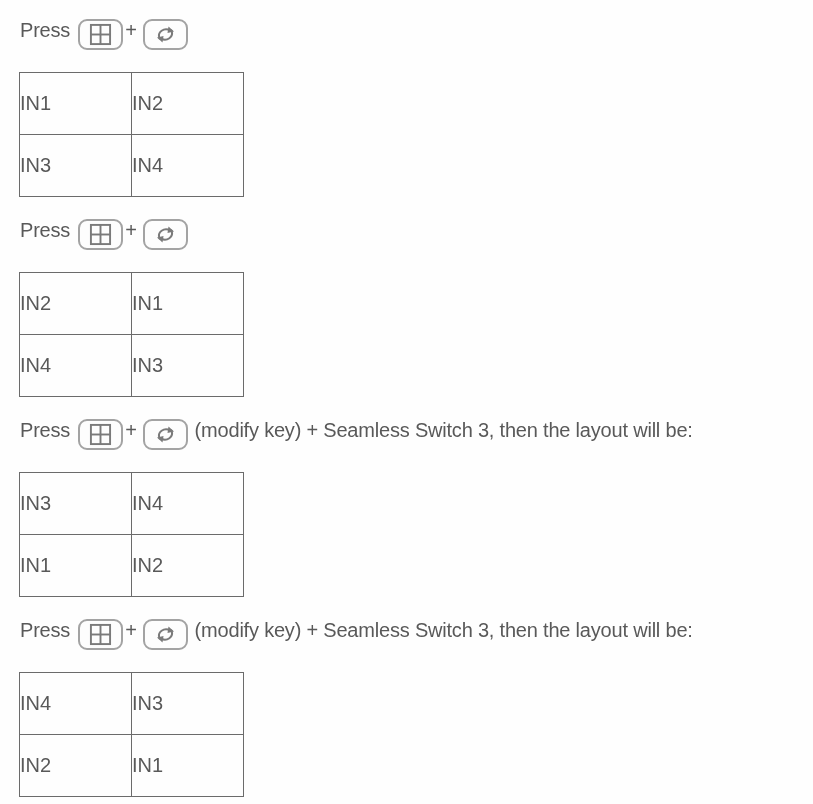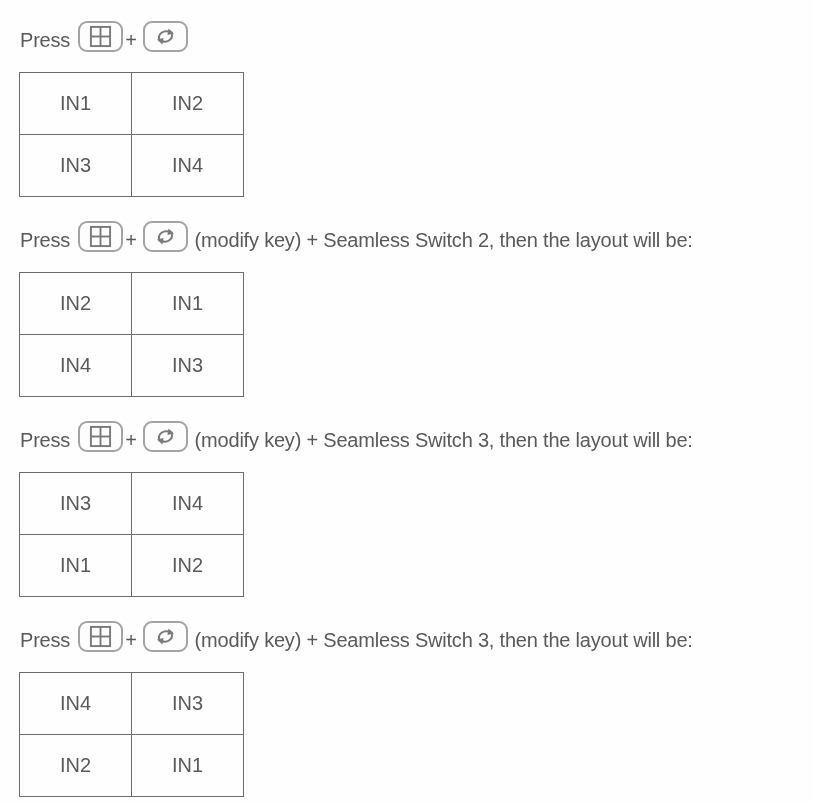--- a/index.html
+++ b/index.html
@@ -13,21 +13,21 @@
     width: 813px;
     height: 804px;
     background: #fefefe;
     overflow: hidden;
     padding-top: 19px;
     box-sizing: border-box;
   }
   .section { margin: 0; }
   .instruction {
     display: flex;
-    align-items: flex-end;
+    align-items: flex-start;
     height: 33px;
     margin-left: 20px;
     font-size: 20px;
     color: #595959;
     letter-spacing: -0.2px;
     white-space: nowrap;
   }
   .press-label { margin-right: 8px; }
   .plus-label { margin: 0 6px 0 2px; }
   .instruction-rest { margin-left: 7px; }
@@ -44,21 +44,21 @@
     flex: 0 0 auto;
   }
   .layout-table {
     border-collapse: collapse;
     margin: 20px 0 22px 19px;
   }
   .layout-table td {
     width: 111px;
     height: 61px;
     border: 1.5px solid #6b6b6b;
-    text-align: center;
+    text-align: left;
     vertical-align: middle;
     font-size: 20px;
     color: #595959;
     background: #fefefe;
     padding: 0;
   }
 </style>
 </head>
 <body>
 
@@ -110,21 +110,20 @@
       </span>
       <span class="plus-label">+</span>
       <span class="key-button">
         <svg width="25" height="21" viewBox="0 0 25 21">
           <path d="M6.5 14.5 C 4 8, 11 3, 17.5 6.5" fill="none" stroke="#7a7a7a" stroke-width="2" stroke-linecap="round"></path>
           <path d="M15.5 2.5 L21 7.5 L14.5 9 Z" fill="#7a7a7a"></path>
           <path d="M18.5 6.5 C 21 13, 14 18, 7.5 14.5" fill="none" stroke="#7a7a7a" stroke-width="2" stroke-linecap="round"></path>
           <path d="M9.5 18.5 L4 13.5 L10.5 12 Z" fill="#7a7a7a"></path>
         </svg>
       </span>
-      <span class="instruction-rest">(modify key) + Seamless Switch 2, then the layout will be:</span>
     </div>
     <table class="layout-table">
       <tbody>
         <tr>
           <td>IN2</td>
           <td>IN1</td>
         </tr>
         <tr>
           <td>IN4</td>
           <td>IN3</td>

